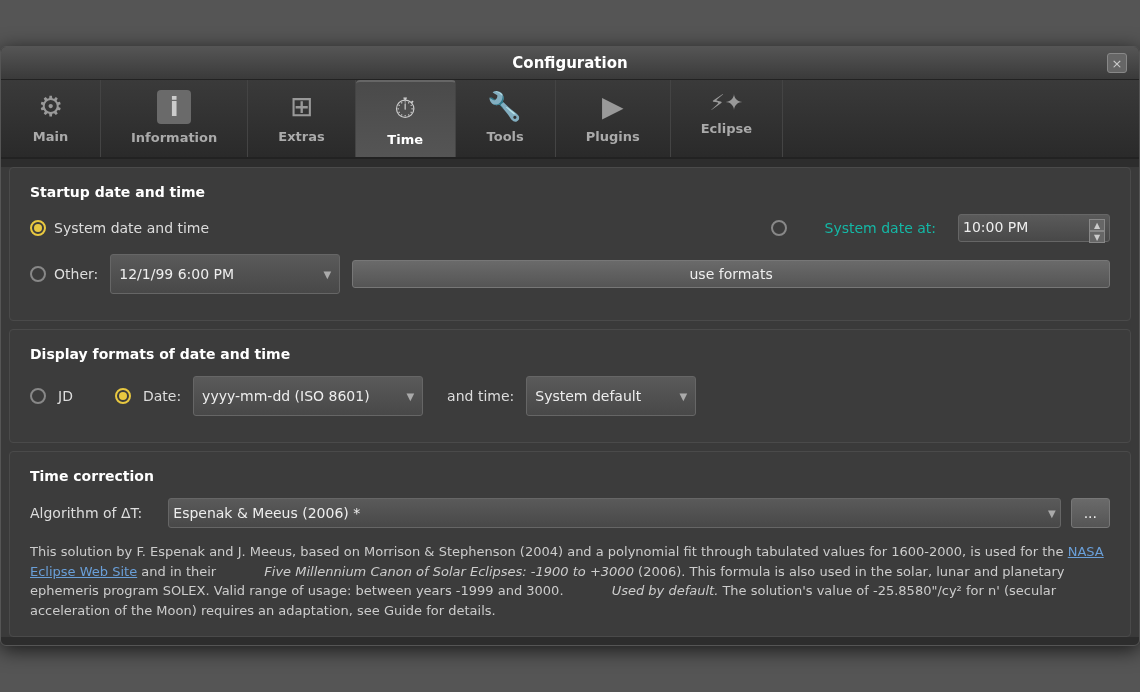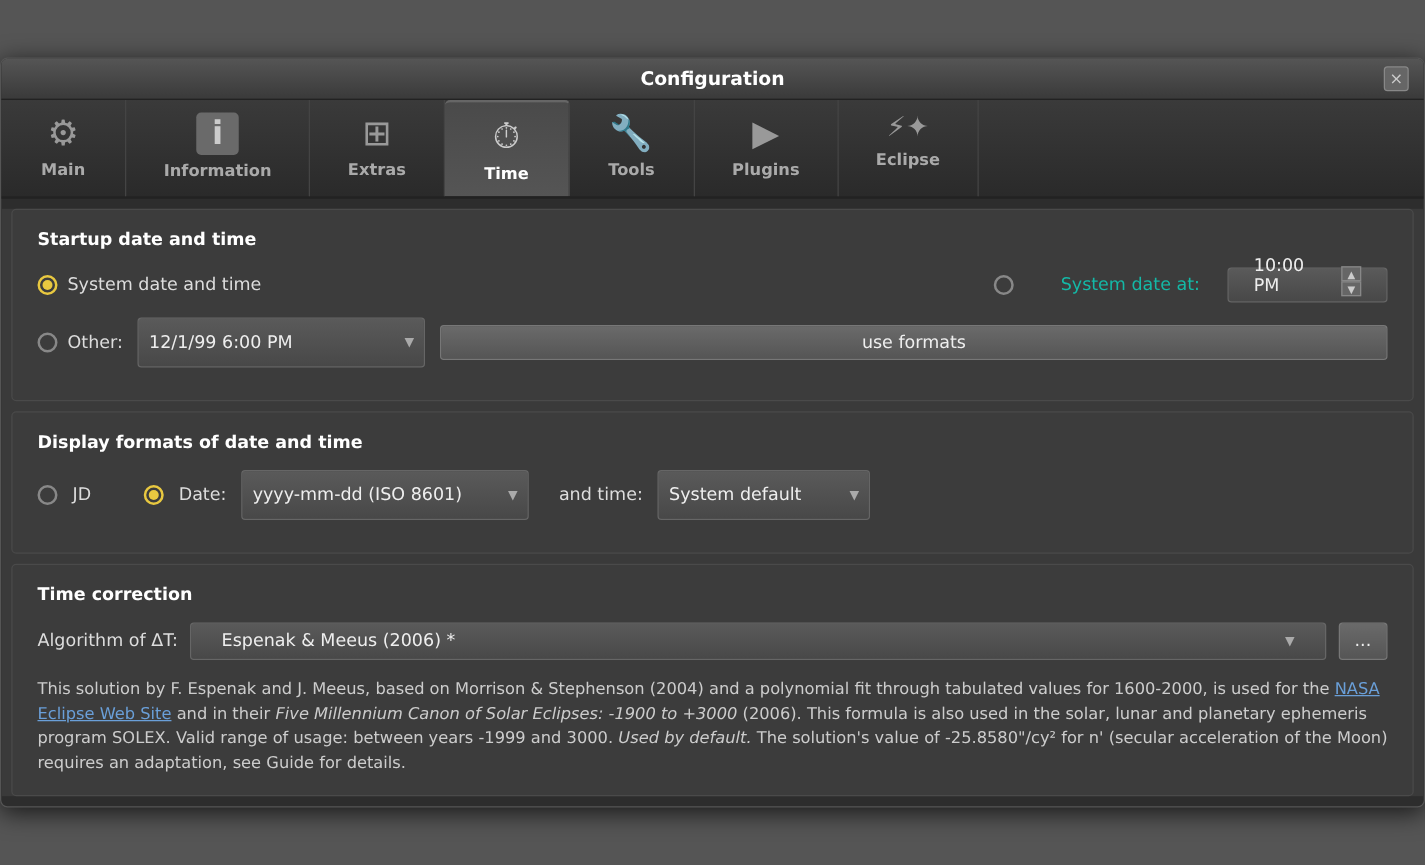--- a/index.html
+++ b/index.html
@@ -150,25 +150,25 @@
     }
     .select-arrow {
       color: #aaa;
       font-size: 10px;
     }
     .spinner-box {
       background: linear-gradient(180deg, #5a5a5a 0%, #484848 100%);
       border: 1px solid #666;
       border-radius: 3px;
       color: #eee;
-      padding: 4px 20px;
-      display: flex;
-      align-items: flex-end;
+      padding: 4px 4px;
+      display: flex;
+      align-items: flex-start;
       height: 28px;
-      width: 128px;
+      width: 152px;
     }
     .spinner-arrows {
       display: flex;
       flex-direction: column;
       margin-left: 6px;
     }
     .spinner-arrow {
       width: 16px;
       height: 12px;
       background: #666;
@@ -224,26 +224,27 @@
       color: #ddd;
       font-size: 14px;
       white-space: nowrap;
       text-align: right;
     }
     .algo-select {
       background: linear-gradient(180deg, #5a5a5a 0%, #484848 100%);
       border: 1px solid #666;
       border-radius: 3px;
       color: #eee;
-      padding: 4px 24px;
+      padding: 4px 4px;
       display: flex;
       align-items: center;
       flex: 1;
       height: 30px;
       gap: 8px;
+      margin-left: 16px;
     }
     .dots-btn {
       background: linear-gradient(180deg, #6a6a6a 0%, #555 100%);
       border: 1px solid #777;
       border-radius: 3px;
       color: #eee;
       padding: 4px 12px;
       height: 30px;
       cursor: pointer;
       display: flex;
@@ -254,20 +255,21 @@
       font-size: 13px;
       line-height: 1.5;
     }
     .link-text {
       color: #6a9fd8;
       text-decoration: underline;
       cursor: pointer;
     }
     .italic-text {
       font-style: italic;
+      margin-left: 44px;
     }
     .select-wide {
       min-width: 230px;
     }
     .select-medium {
       min-width: 170px;
     }
     .spacer { flex: 1; }
     .system-date-label {
       color: #14b8a6;

